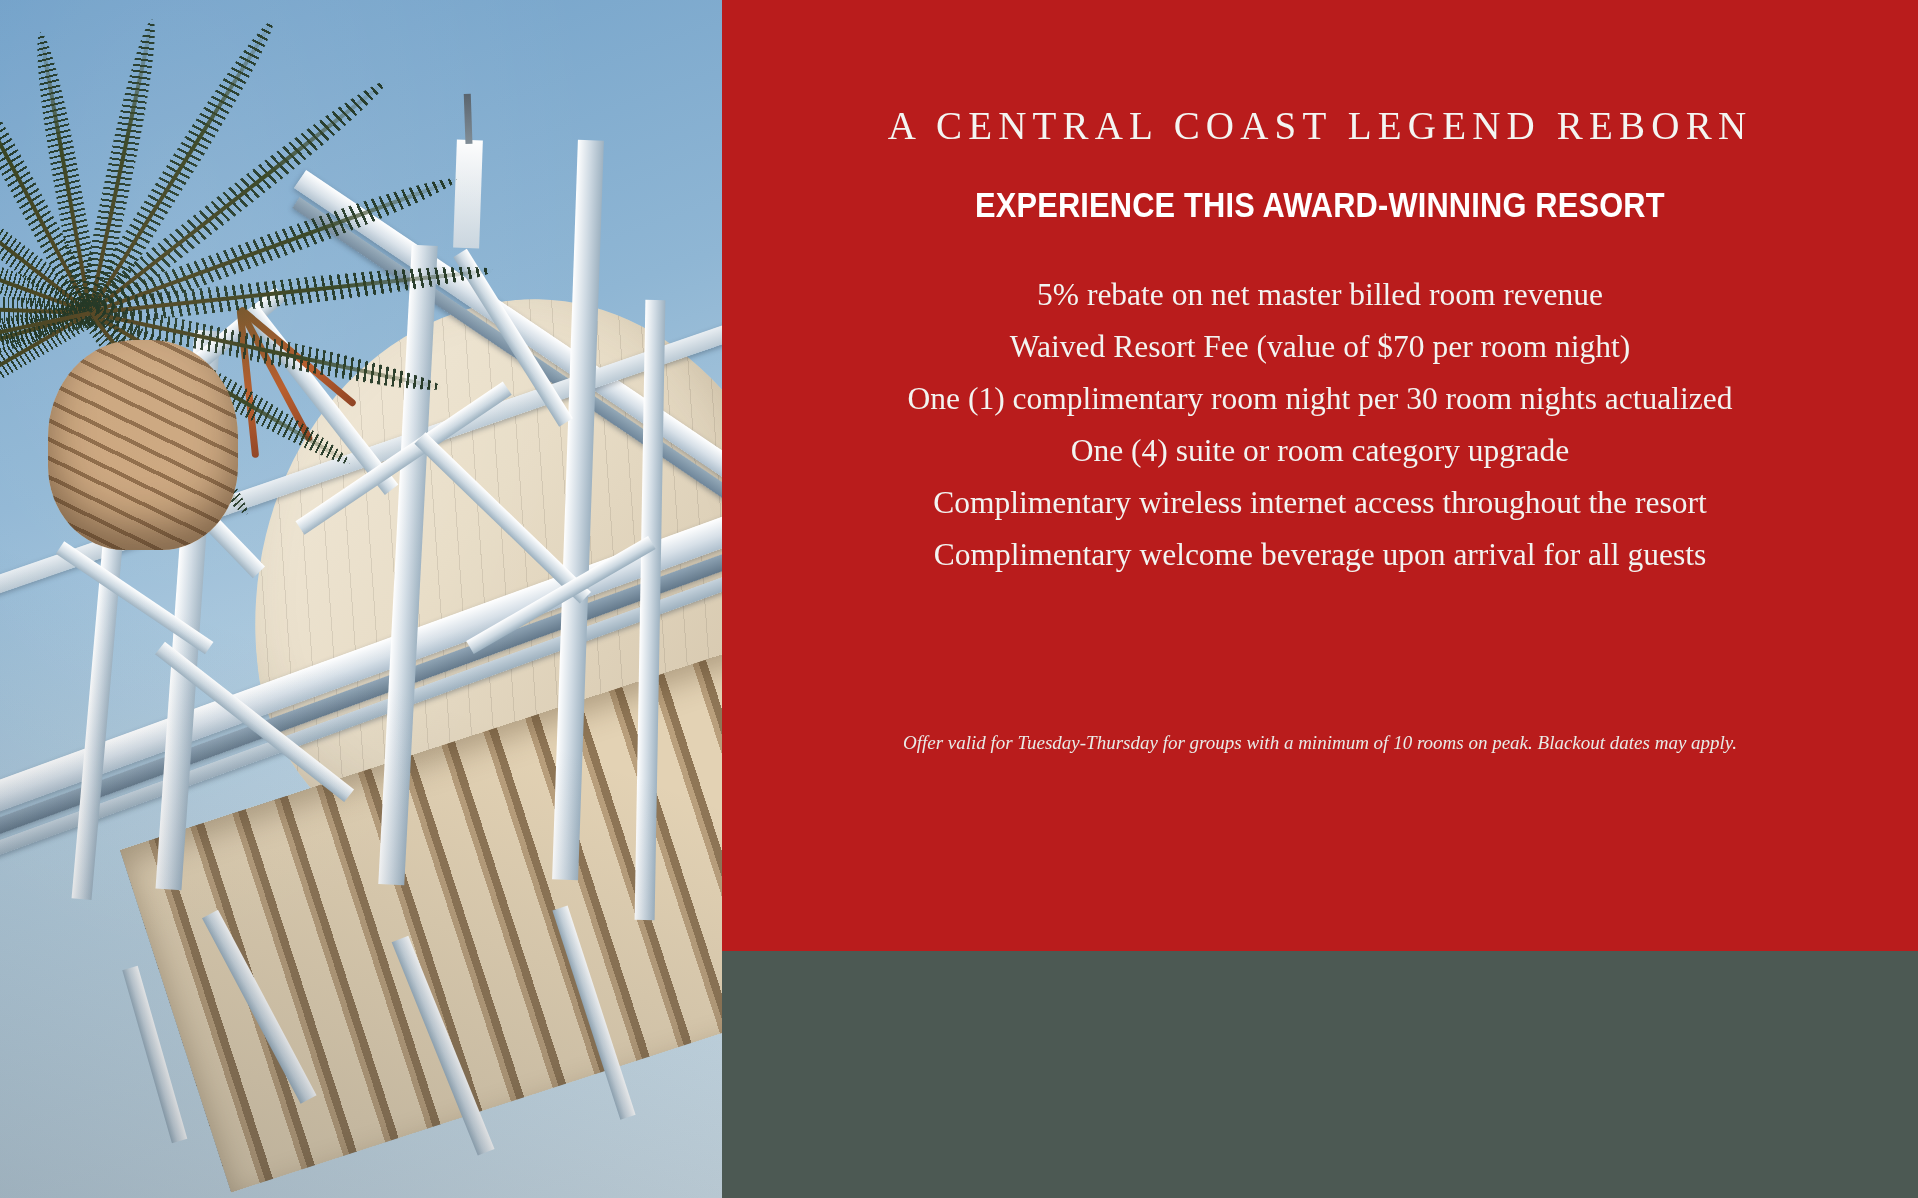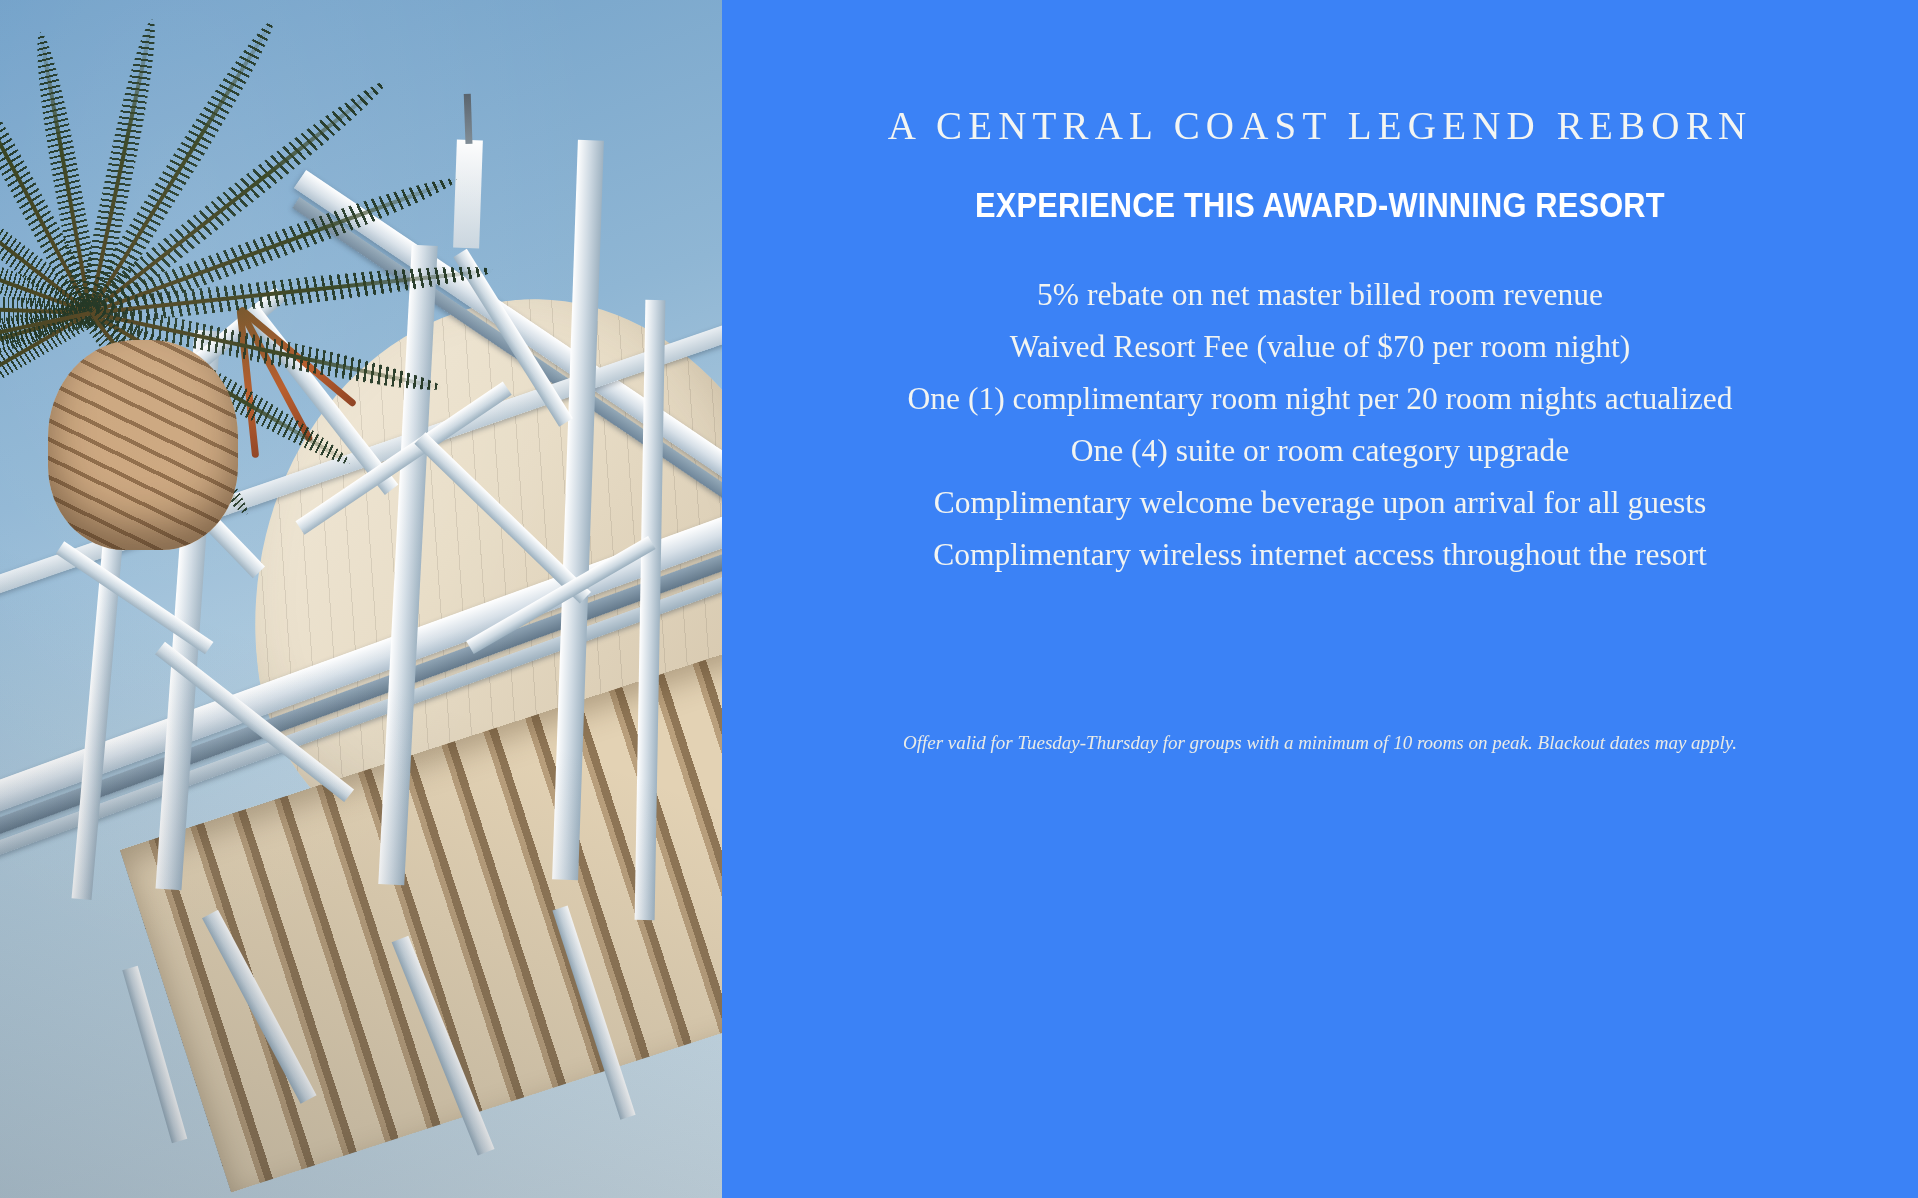--- a/index.html
+++ b/index.html
@@ -181,22 +181,22 @@
     background:
       radial-gradient(ellipse at 25% 20%, rgba(255,255,255,0.10), rgba(0,0,0,0) 55%),
       linear-gradient(200deg, rgba(0,0,0,0) 55%, rgba(25,35,45,0.22) 100%);
     pointer-events:none;
   }
 
   
   .content-panel {
     position:relative;
     flex:1 1 auto;
-    height:1198px;
-    background:#3b82f6;
+    height:951px;
+    background:#b91c1c;
     display:flex;
     flex-direction:column;
     align-items:center;
     color:#ffffff;
   }
 
   .headline {
     font-family:"Liberation Serif", serif;
     font-size:39px;
     font-weight:400;
@@ -344,24 +344,24 @@
 
   <div class="content-panel">
 
     <div class="headline">A CENTRAL COAST LEGEND REBORN</div>
 
     <div class="subhead">EXPERIENCE THIS AWARD-WINNING RESORT</div>
 
     <div class="benefits">
       <div class="benefit-line">5% rebate on net master billed room revenue</div>
       <div class="benefit-line">Waived Resort Fee (value of $70 per room night)</div>
-      <div class="benefit-line">One (1) complimentary room night per 20 room nights actualized</div>
+      <div class="benefit-line">One (1) complimentary room night per 30 room nights actualized</div>
       <div class="benefit-line">One (4) suite or room category upgrade</div>
+      <div class="benefit-line">Complimentary wireless internet access throughout the resort</div>
       <div class="benefit-line">Complimentary welcome beverage upon arrival for all guests</div>
-      <div class="benefit-line">Complimentary wireless internet access throughout the resort</div>
     </div>
 
     <div class="reserve-block">
     </div>
 
     <div class="fineprint">Offer valid for Tuesday-Thursday for groups with a minimum of 10 rooms on peak. Blackout dates may apply.</div>
 
   </div>
 </div>
 

